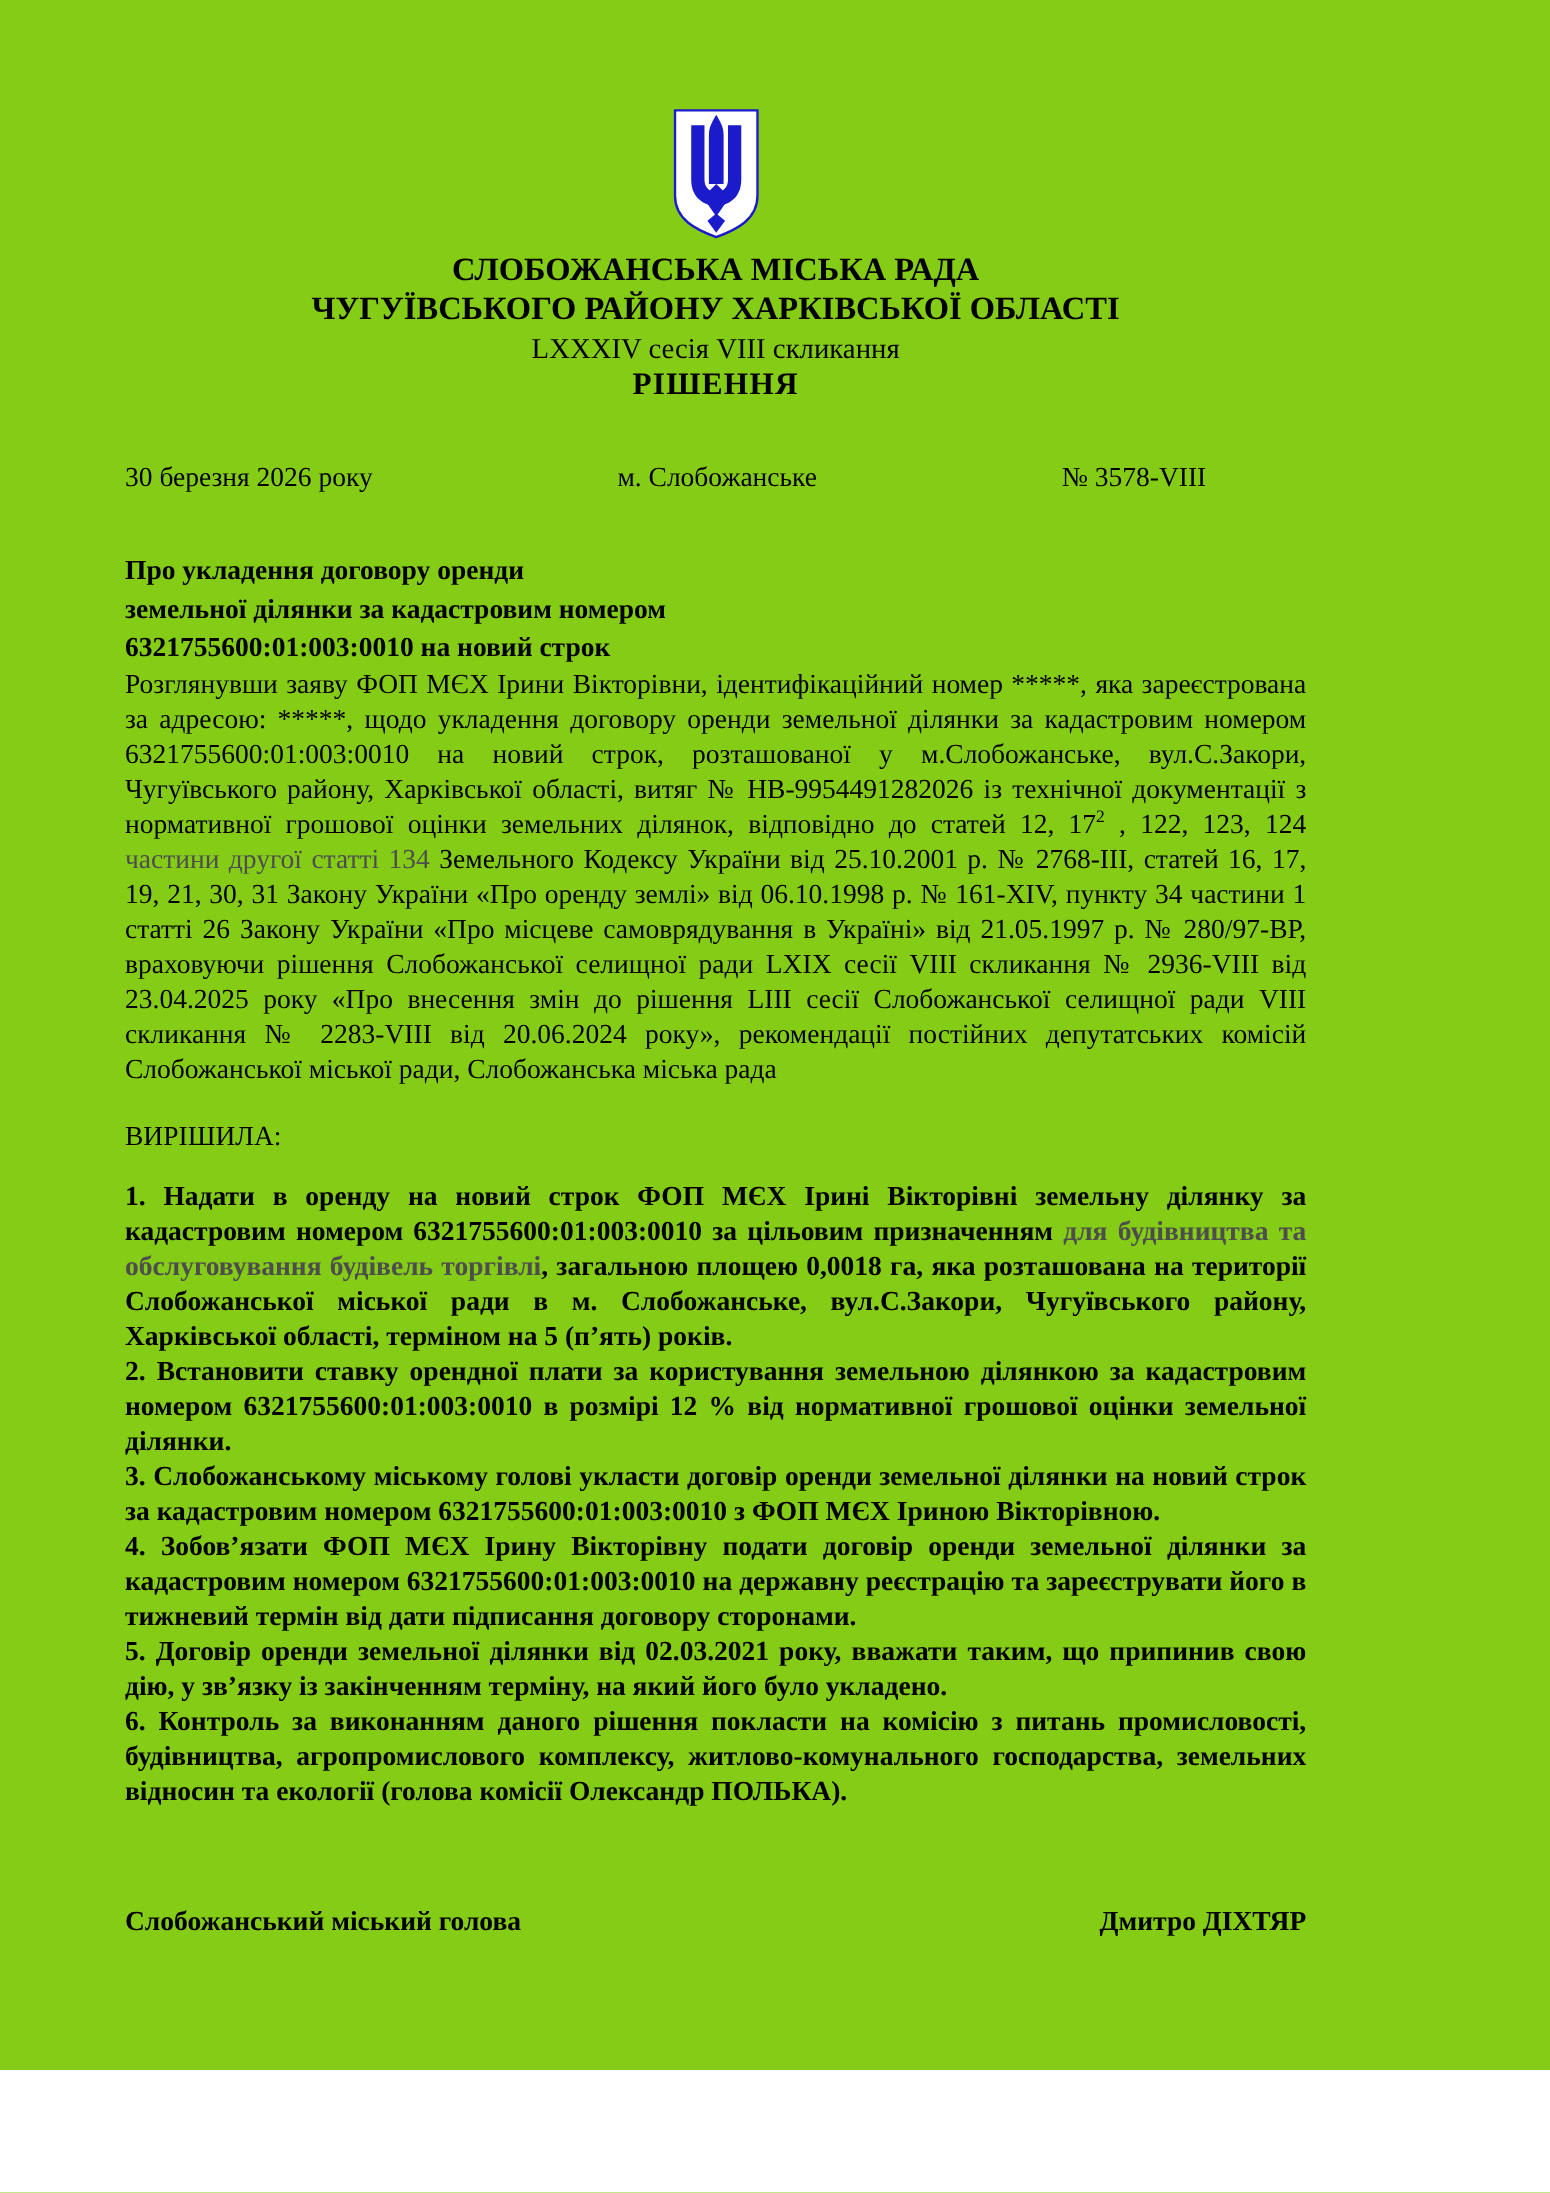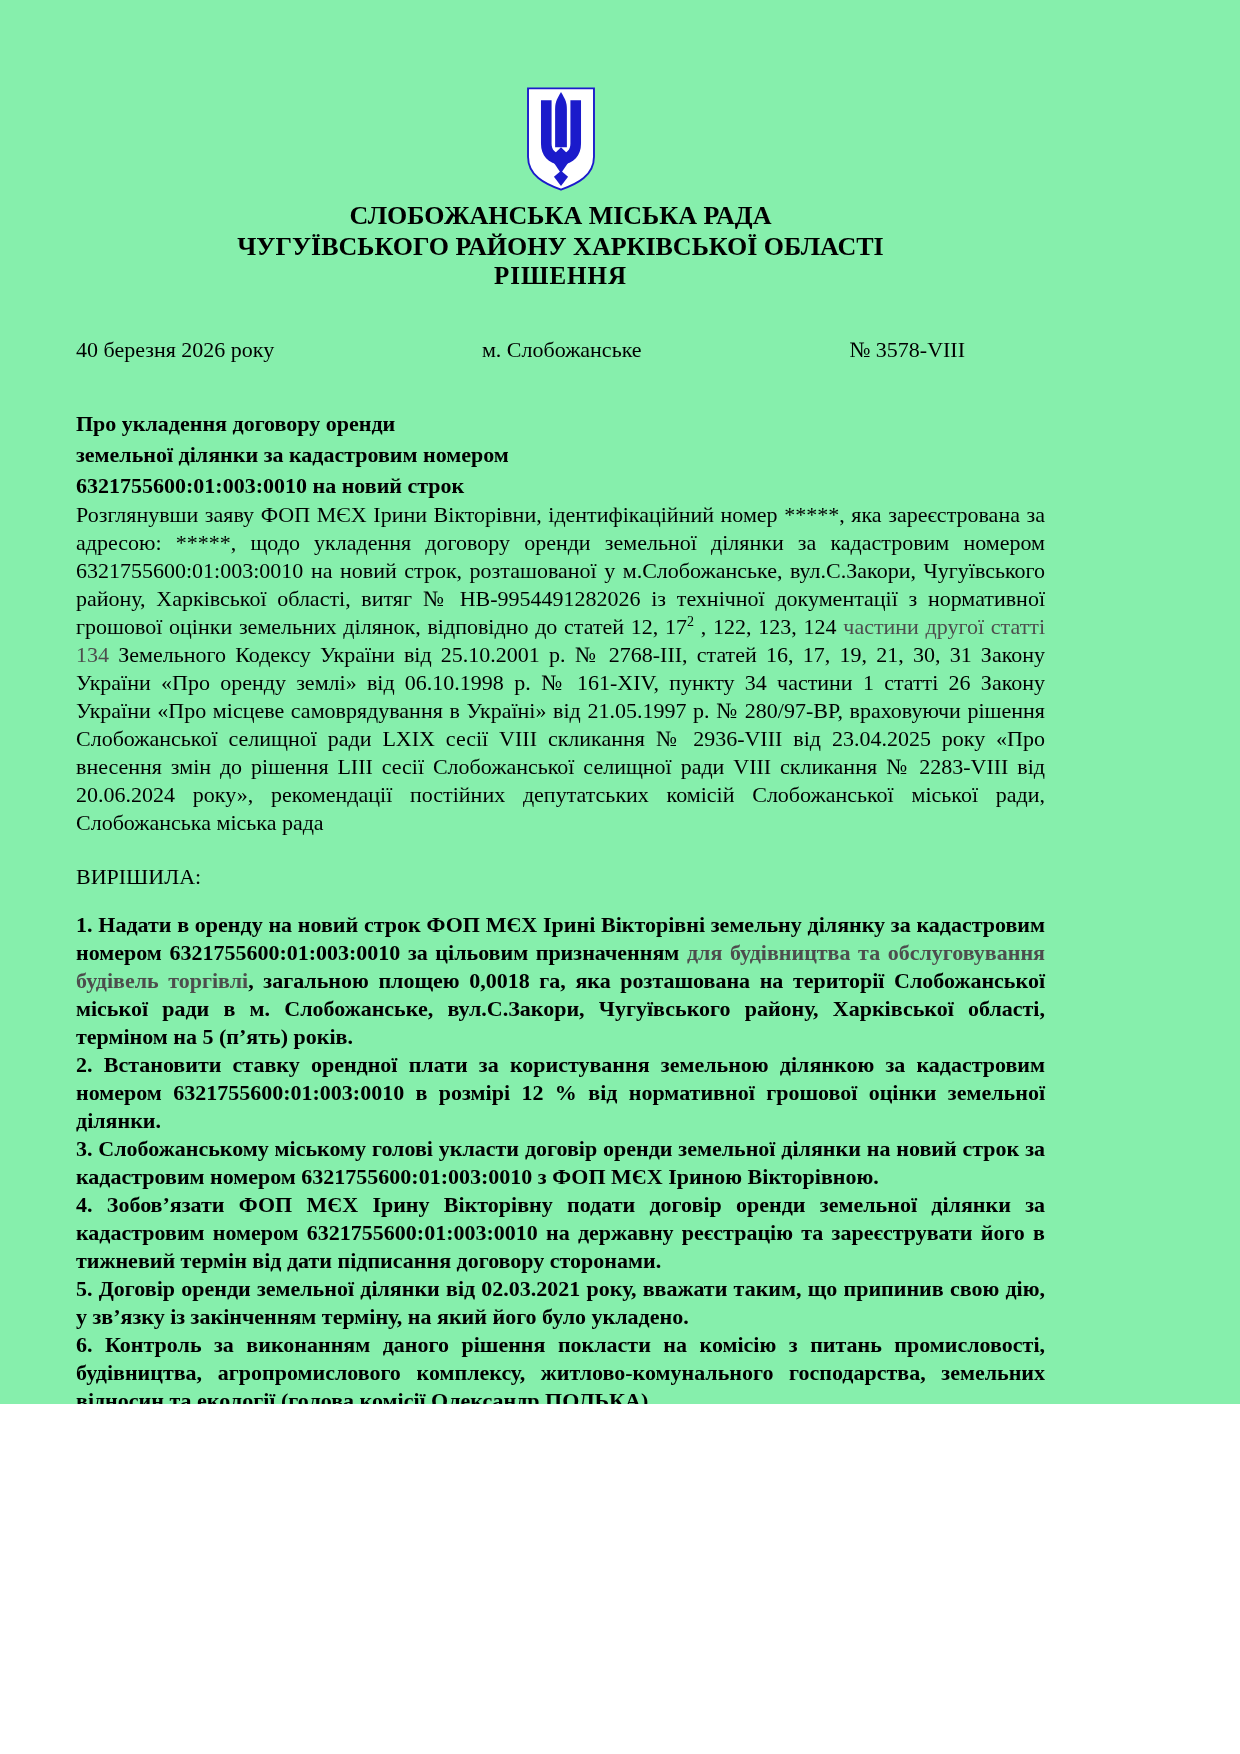--- a/index.html
+++ b/index.html
@@ -1,21 +1,21 @@
 <!DOCTYPE html>
 <html lang="uk"><head>
 <meta charset="utf-8">
 <style>
   html,body{margin:0;padding:0;background:#ffffff;}
   .page{
     position:relative;
-    width:1240px;height:1404px;
-    background:#86efac;
+    width:1240px;height:1656px;
+    background:#84cc16;
     box-sizing:border-box;
-    padding:86px 195px 40px 76px;
+    padding:86px 195px 40px 100px;
     font-family:"Liberation Serif","DejaVu Serif",serif;
     color:#000;
     font-size:22px;
     line-height:28px;
     overflow:hidden;
   }
   .header{text-align:center;}
   .emblem{width:78px;height:106px;margin:0 auto 8px auto;}
   .emblem svg{display:block;width:100%;height:100%;}
   .org{font-weight:bold;font-size:26px;line-height:31px;}
@@ -58,26 +58,27 @@
           <path d="M13 12 h9 v37 c0 5 3 8 8 9 l0 9 c-11 -1 -17 -8 -17 -18 Z"></path>
           <path d="M47 12 h-9 v37 c0 5 -3 8 -8 9 l0 9 c11 -1 17 -8 17 -18 Z"></path>
           <path d="M30 5 c4 7 5 9 5 15 v32 h-10 v-32 c0 -6 1 -8 5 -15 Z"></path>
           <path d="M30 52 l9 9 -9 13 -9 -13 Z"></path>
           <path d="M30 72 l6 5 -6 8 -6 -8 Z"></path>
         </g>
       </svg>
     </div>
     <div class="org">СЛОБОЖАНСЬКА МІСЬКА РАДА</div>
     <div class="org">ЧУГУЇВСЬКОГО РАЙОНУ ХАРКІВСЬКОЇ ОБЛАСТІ</div>
+    <div class="session">LXXXIV сесія VIII скликання</div>
   </div>
 
   <div class="doc-type">РІШЕННЯ</div>
 
   <div class="meta-row">
-    <span>40 березня 2026 року</span>
+    <span>30 березня 2026 року</span>
     <span>м. Слобожанське</span>
     <span class="num">№ 3578-VIII</span>
   </div>
 
   <div class="subject">
     <div>Про укладення договору оренди</div>
     <div>земельної ділянки за кадастровим номером</div>
     <div>6321755600:01:003:0010 на новий строк</div>
   </div>
 

